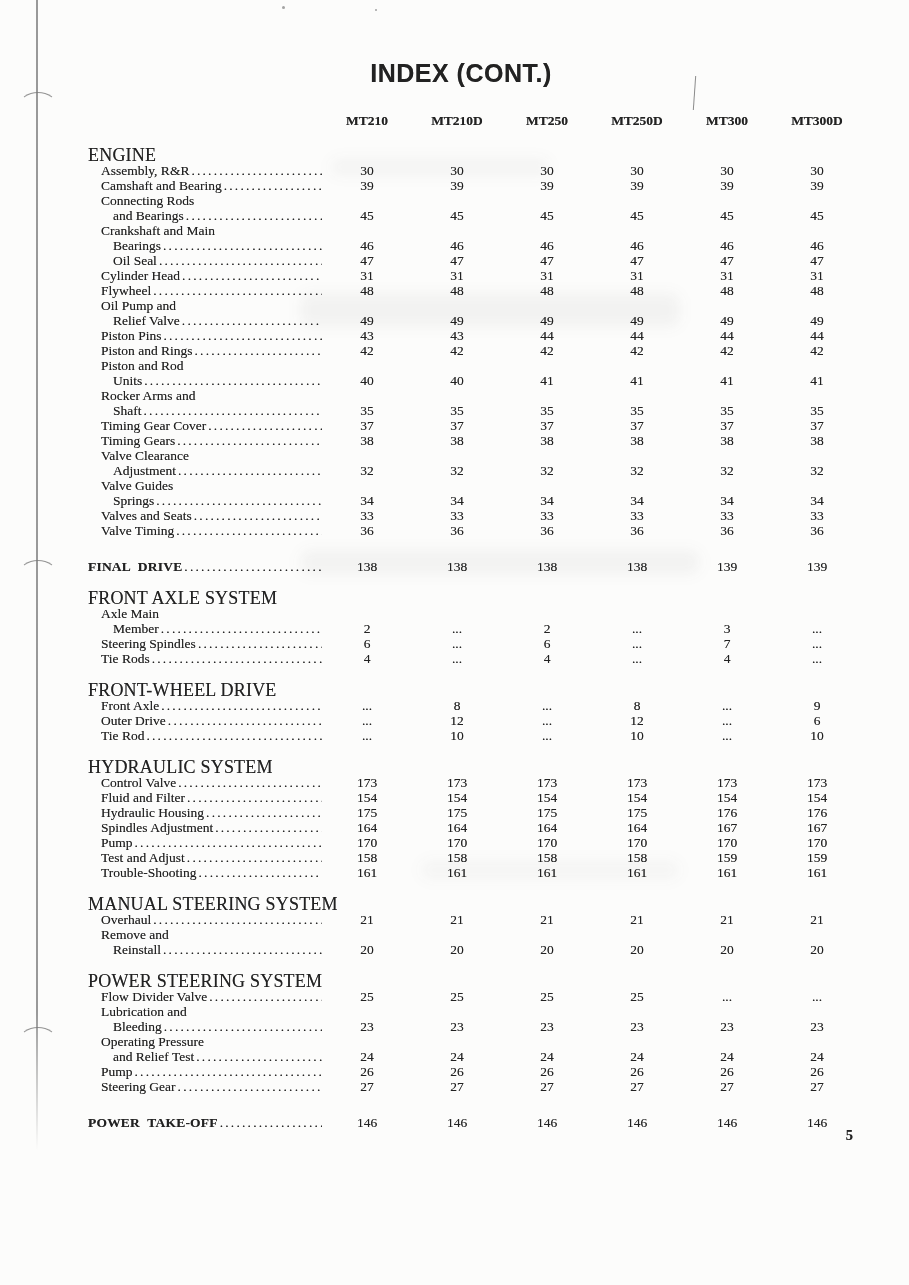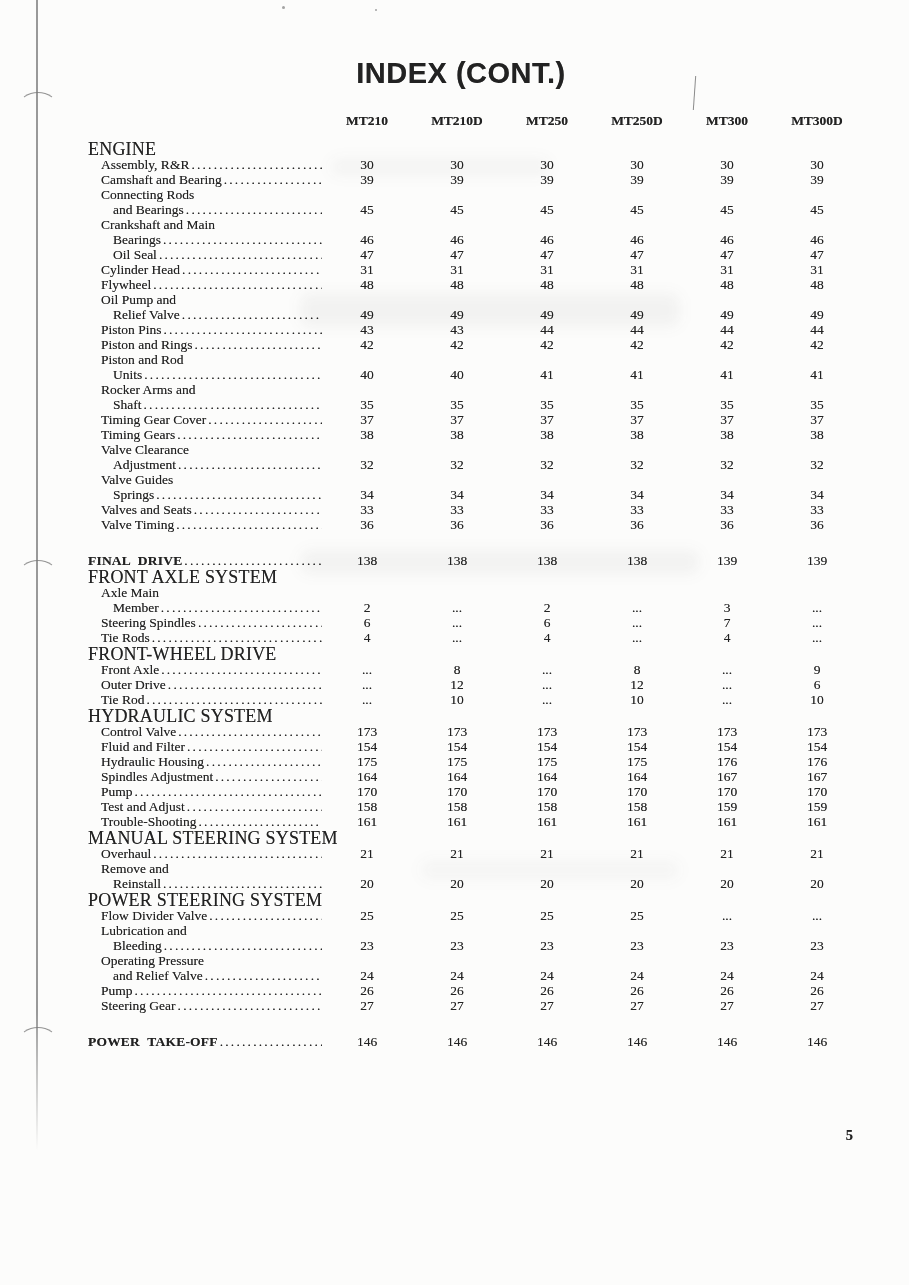--- a/index.html
+++ b/index.html
@@ -33,29 +33,29 @@
   .smudge{position:absolute;background:rgba(60,60,60,.05);filter:blur(7px);border-radius:10px;}
   .smudge1{left:300px;top:293px;width:380px;height:34px}
   .smudge2{left:300px;top:550px;width:400px;height:24px}
   .smudge3{left:330px;top:158px;width:220px;height:18px;background:rgba(60,60,60,.04)}
   .smudge4{left:420px;top:860px;width:260px;height:20px;background:rgba(60,60,60,.035)}
 
   
   .content{position:absolute;left:88px;top:56px;width:774px;}
   .title{
     font-family:"Liberation Sans","DejaVu Sans",sans-serif;
-    font-weight:700;font-size:29px;line-height:34px;
+    font-weight:700;font-size:25px;line-height:34px;
     text-align:center;letter-spacing:.5px;
     transform:translateX(-14px);
     margin:0;
   }
   .row{display:grid;grid-template-columns:234px repeat(6,90px);align-items:baseline;}
-  .col-header-row{margin-top:23px;margin-bottom:14px;font-weight:700;font-size:13.5px;line-height:16px;}
+  .col-header-row{margin-top:23px;margin-bottom:20px;font-weight:700;font-size:13.5px;line-height:16px;}
   .col-header{text-align:center;}
-  .section{margin-top:2px;}
+  .section{margin-top:17px;}
   .section:first-of-type{margin-top:0;}
   .section.standalone{margin-top:21px;}
   .sec-heading{font-weight:400;font-size:18px;line-height:15px;letter-spacing:.2px;}
   .label-line,.row{font-size:13.5px;line-height:15px;}
   .indent1{padding-left:13px;}
   .indent2{padding-left:25px;}
   .label-cell{display:flex;overflow:hidden;align-items:baseline;}
   .lbl{white-space:nowrap;}
   .leader{flex:1 1 auto;overflow:hidden;white-space:nowrap;margin-left:2px;}
   .leader::after{content:"..........................................................................................";letter-spacing:2.2px;}
@@ -556,21 +556,21 @@
               <div class="val">23</div>
               <div class="val">23</div>
               <div class="val">23</div>
               <div class="val">23</div>
               <div class="val">23</div>
               <div class="val">23</div>
             </div>
             <div class="label-line indent1">Operating Pressure</div>
             <div class="row">
               <div class="label-cell indent2">
-                <span class="lbl">and Relief Valve</span>
+                <span class="lbl">and Relief Test</span>
                 <span class="leader"></span>
               </div>
               <div class="val">24</div>
               <div class="val">24</div>
               <div class="val">24</div>
               <div class="val">24</div>
               <div class="val">24</div>
               <div class="val">24</div>
             </div>
             <div class="row">

